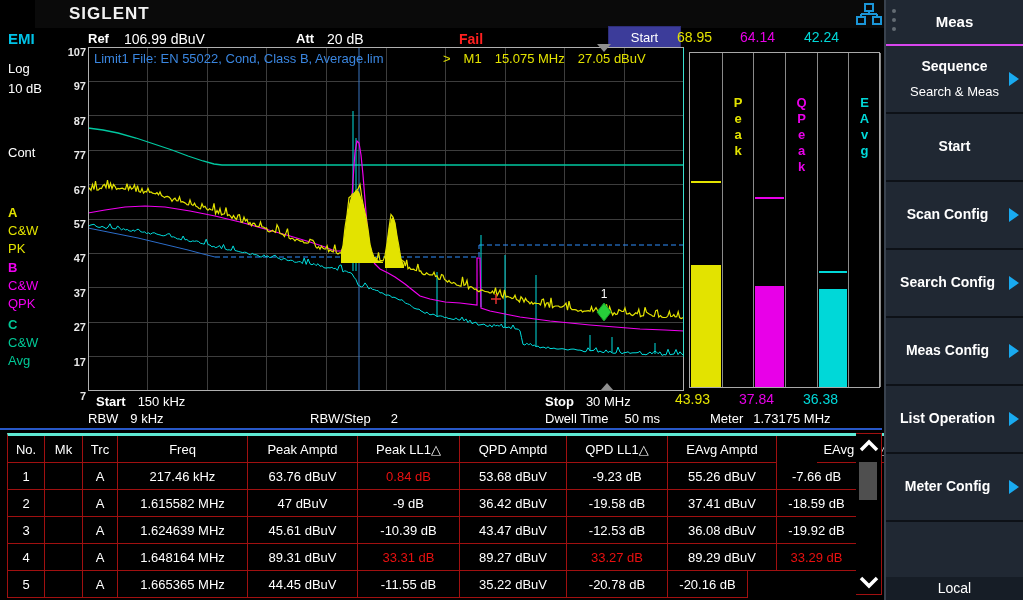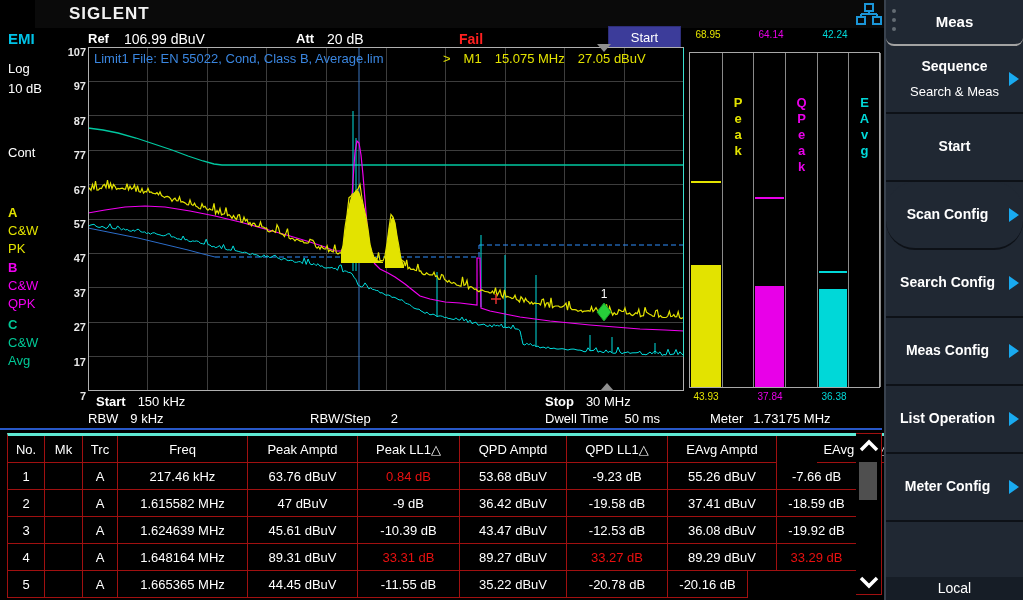--- a/index.html
+++ b/index.html
@@ -18,33 +18,33 @@
   .blueTxt{color:#3a86e0;}
   .startBtn{position:absolute;left:608px;top:26px;width:73px;height:22px;background:#3c3c9a;
             color:#fff;font-size:13px;text-align:center;line-height:22px;border:1px solid #2e2e7a;box-sizing:border-box;}
   .ytick{position:absolute;width:32px;text-align:right;font-size:11px;font-weight:bold;color:#e8e8e8;}
   .pair{position:absolute;display:flex;gap:12px;font-size:13px;color:#fff;white-space:nowrap;}
   .meterPanel{position:absolute;left:689px;top:52px;width:191px;height:336px;border:1px solid #a8a8a8;box-sizing:border-box;background:#000;}
   .mcol{position:absolute;top:0;bottom:0;border-right:1px solid #8a8a8a;box-sizing:border-box;}
   .mfill{position:absolute;left:1px;right:1px;bottom:0;}
   .mline{position:absolute;left:1px;right:1px;height:2px;}
   .vlabel{position:absolute;top:42px;width:100%;text-align:center;font-size:13px;font-weight:bold;line-height:16px;}
-  .mval{position:absolute;width:62px;text-align:center;font-size:10px;}
+  .mval{position:absolute;width:62px;text-align:left;font-size:14px;}
   .divider{position:absolute;left:0;top:428px;width:882px;height:2px;background:#2858c8;}
   .tbl{position:absolute;left:7px;top:433px;background:#000;border-top:3px solid #5eead4;border-left:1px solid #a01010;}
   .trow{display:flex;height:27px;}
   .tcell{border-right:1px solid #a01010;border-bottom:1px solid #a01010;box-sizing:border-box;
          font-size:13px;display:flex;align-items:center;justify-content:center;overflow:hidden;white-space:nowrap;}
   .redCell{color:#e81010;}
   .scroll{position:absolute;left:856px;top:433px;width:26px;height:162px;background:#000;
           border-top:1px solid #a01010;border-bottom:1px solid #a01010;border-right:1px solid #a01010;box-sizing:border-box;}
   .thumb{position:absolute;left:3px;top:28px;width:18px;height:38px;background:#4f4f4f;}
   .sArrow{position:absolute;left:1px;width:24px;height:24px;display:flex;align-items:center;justify-content:center;}
   .menu{position:absolute;left:884px;top:0;width:139px;height:600px;background:#202833;border-left:2px solid #39424e;box-sizing:border-box;}
-  .menuHead{position:relative;height:44px;border-bottom:2px solid #a3a3a3;border-radius:8px;}
+  .menuHead{position:relative;height:44px;border-bottom:2px solid #d946ef;}
   .menuTitle{text-align:center;line-height:44px;font-size:15px;font-weight:bold;color:#fff;}
   .dots{position:absolute;left:6px;top:9px;}
   .dot{width:4px;height:4px;border-radius:50%;background:#636b73;margin-bottom:5px;}
   .mitem{position:relative;border-bottom:2px solid #0d1117;background:#202833;}
   .mlabel{position:absolute;left:0;right:14px;text-align:center;font-size:14px;font-weight:bold;color:#fff;}
   .msub{position:absolute;left:0;right:0;text-align:center;font-size:13px;color:#fff;}
   .marrow{position:absolute;right:4px;width:0;height:0;border-top:7px solid transparent;
           border-bottom:7px solid transparent;border-left:10px solid #19aaf0;}
   .localBar{position:absolute;left:884px;top:577px;width:139px;height:23px;background:#161d26;
             border-left:2px solid #39424e;box-sizing:border-box;text-align:center;font-size:14px;line-height:22px;color:#fff;}
@@ -323,21 +323,21 @@
     </div>
     <div id="menuItems">
         <div class="mitem" style="height: 66px;">
           <div class="mlabel" style="top: 12px; right: 0px;">Sequence</div>
           <div class="msub" style="top: 38px;">Search &amp; Meas</div>
           <div class="marrow" style="top: 26px;"></div>
         </div>
         <div class="mitem" style="height: 66px;">
           <div class="mlabel" style="top: 24px; right: 0px;">Start</div>
         </div>
-        <div class="mitem" style="height: 66px; border-radius: 29px;">
+        <div class="mitem" style="height: 66px;">
           <div class="mlabel" style="top: 24px;">Scan Config</div>
           <div class="marrow" style="top: 26px;"></div>
         </div>
         <div class="mitem" style="height: 66px;">
           <div class="mlabel" style="top: 24px;">Search Config</div>
           <div class="marrow" style="top: 26px;"></div>
         </div>
         <div class="mitem" style="height: 66px;">
           <div class="mlabel" style="top: 24px;">Meas Config</div>
           <div class="marrow" style="top: 26px;"></div>

